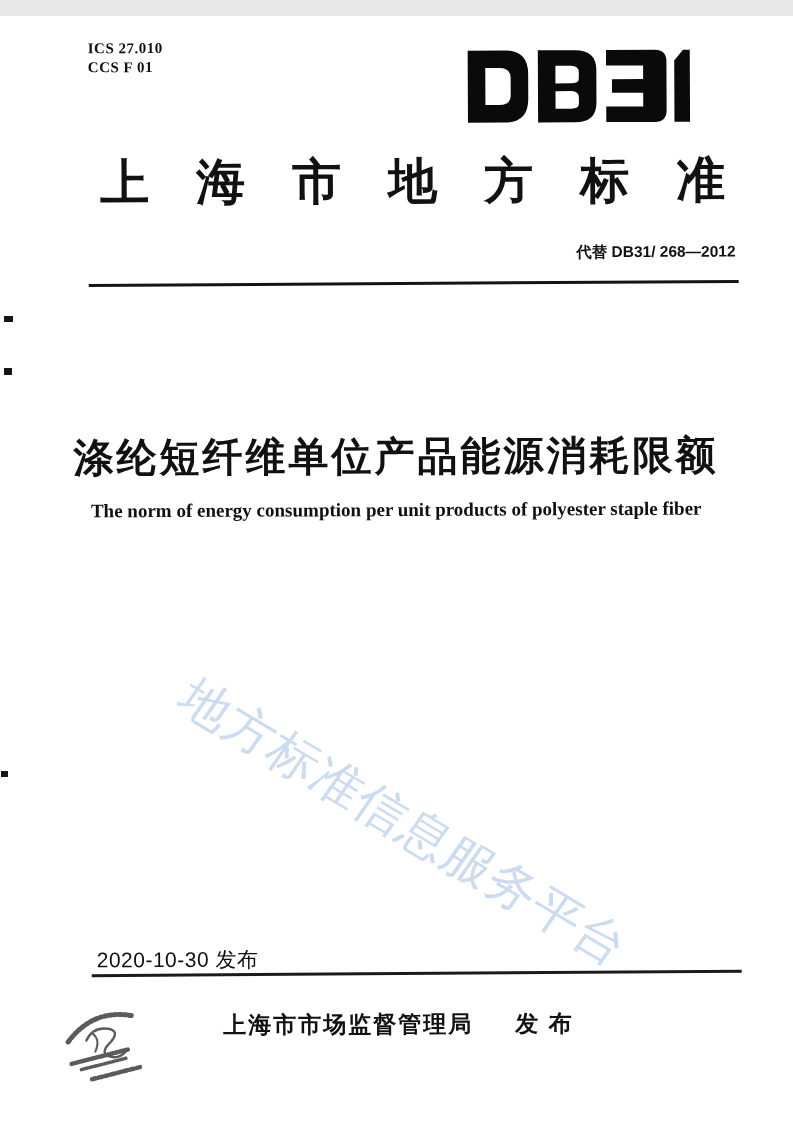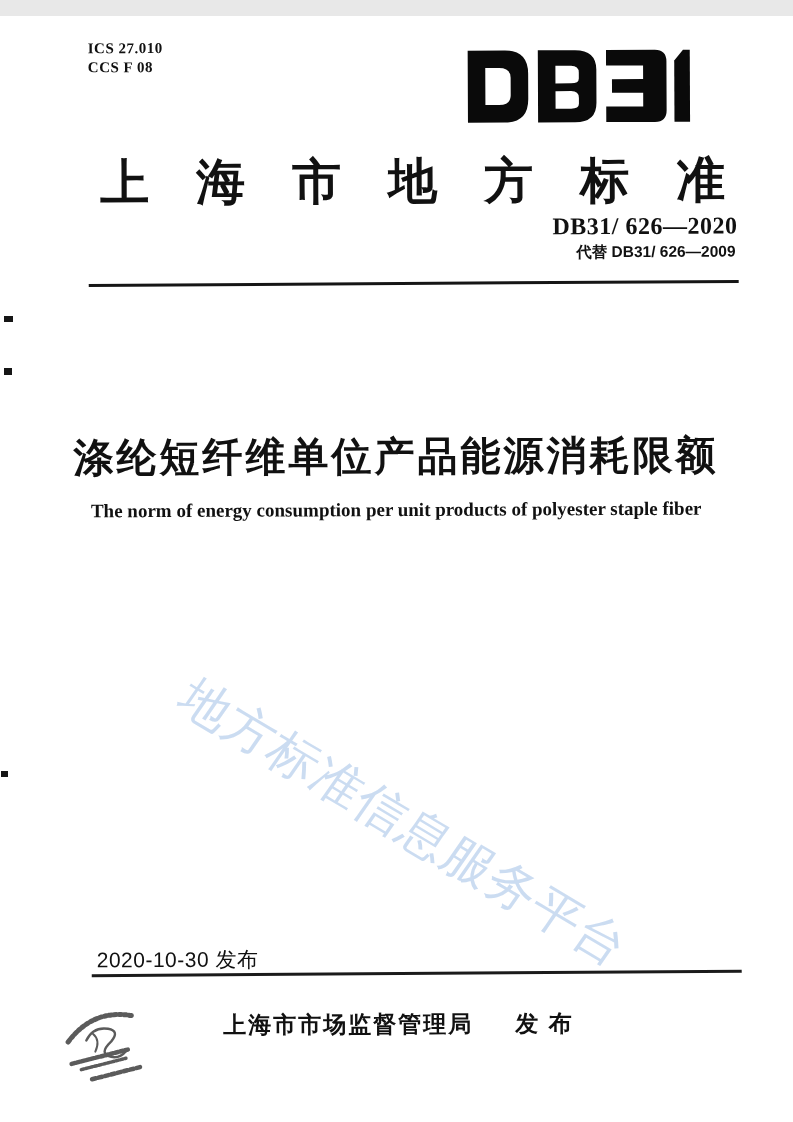--- a/index.html
+++ b/index.html
@@ -94,21 +94,21 @@
 </style>
 </head>
 <body>
 
 <div class="page">
 
   <div class="content">
 
     <div class="ics-block">
       <div>ICS 27.010</div>
-      <div>CCS F 08</div>
+      <div>CCS F 01</div>
     </div>
 
     <div class="db-logo" aria-label="DB31">
       <svg width="226" height="78" viewBox="0 0 232 78" xmlns="http://www.w3.org/2000/svg">
         <g fill="#0a0a0a" fill-rule="evenodd">
 
           <path d="M2,2 H40 Q64,2 64,26 V52 Q64,76 40,76 H2 Z
                    M20,20 H34 Q46,20 46,30 V48 Q46,58 34,58 H20 Z"></path>
 
           <path d="M74,2 H112 Q134,2 134,22 V56 Q134,76 112,76 H74 Z
@@ -117,22 +117,21 @@
 
           <path d="M144,2 H194 Q206,2 206,14 V64 Q206,76 194,76 H144 V60 H182 V46 H150 V32 H182 V18 H144 Z"></path>
 
           <path d="M214,13 L223,2 H230 V76 H214 Z"></path>
         </g>
       </svg>
     </div>
 
     <div class="std-type">上海市地方标准</div>
 
-    <div class="std-no">DB31/ 626—2020</div>
-    <div class="std-replaces">代替 DB31/ 626—2009</div>
+    <div class="std-replaces">代替 DB31/ 268—2012</div>
 
     <div class="header-rule"></div>
 
     <div class="title-zh">涤纶短纤维单位产品能源消耗限额</div>
     <div class="title-en">The norm of energy consumption per unit products of polyester staple fiber</div>
 
     <div class="watermark">地方标准信息服务平台</div>
 
     <div class="date-issue">2020-10-30 发布</div>
     <div class="footer-rule"></div>

